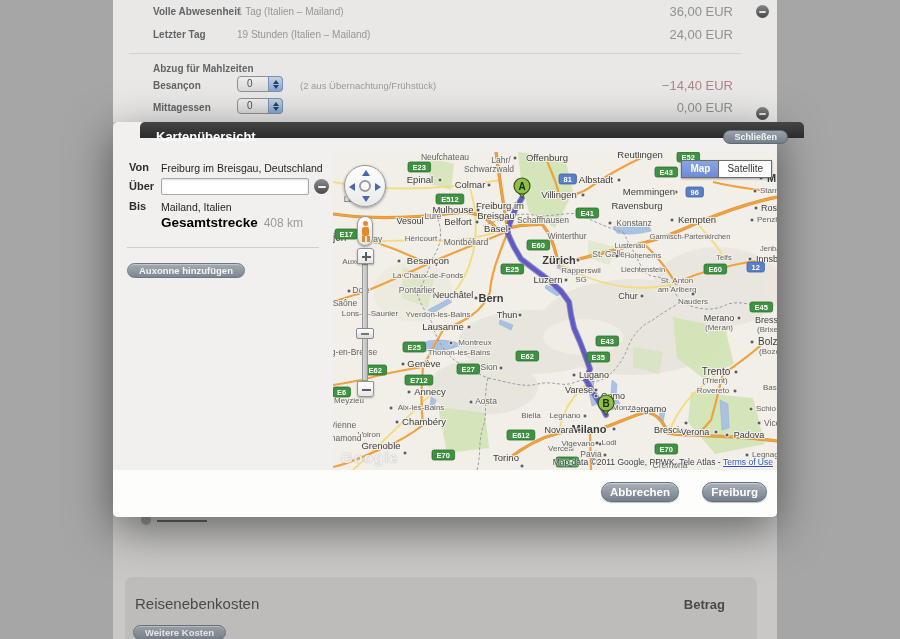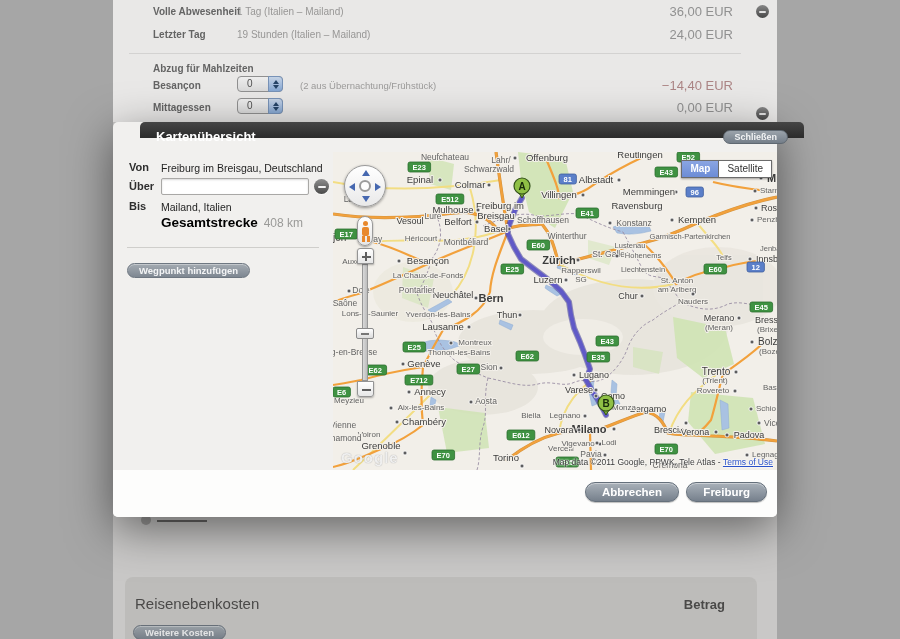--- a/index.html
+++ b/index.html
@@ -101,21 +101,21 @@
   .zb-plus::after, .zb-minus::after { content:""; position:absolute; left:3.5px; top:6.5px; width:9px; height:2px; background:#5e5e5e; }
   .zoom-track { position:absolute; left:29px; top:112px; width:6px; height:117px; z-index:3;
                 background:linear-gradient(90deg,#d9d9d9,#bdbdbd); border:1px solid #979797; }
   .zoom-handle { position:absolute; left:23px; top:176px; width:18px; height:11px; z-index:4;
                  background:linear-gradient(#ffffff,#dcdcdc); border:1px solid #8a8a8a; border-radius:2px; }
   .zoom-handle::after { content:""; position:absolute; left:4px; top:4px; width:8px; height:1.5px; background:#777; }
 
   
   .modal-footer { position:absolute; left:0; bottom:0; width:100%; height:47px; background:#fdfdfc;
                   border-radius:0 0 5px 5px; }
-  .pill-lg { position:absolute; height:20px; line-height:18px; padding:0 16px; border-radius:10px;
+  .pill-lg { position:absolute; height:20px; line-height:18px; padding:0 8px; border-radius:10px;
              background:linear-gradient(#a9b1b9,#76808c); border:1px solid #65707b; color:#fff;
              font-size:11.5px; font-weight:bold; text-align:center;
              box-shadow:inset 0 1px 0 rgba(255,255,255,.4), 0 1px 1px rgba(0,0,0,.25); }
 </style>
 </head>
 <body>
 
 <div id="stage">
 
   <div class="content-col">
@@ -184,21 +184,21 @@
         <input class="lp-input" style="top: 26px;" value="">
         <div class="lp-minus" style="top:27px"></div>
 
         <div class="lp-label" style="top:48px">Bis</div>
         <div class="lp-value" style="top:49px">Mailand, Italien</div>
 
         <div class="lp-total-label" style="top:63px">Gesamtstrecke</div>
         <div class="lp-total-value" style="top:64px">408 km</div>
 
         <div class="lp-divider" style="top:95px"></div>
-        <span class="pill-sm" style="position:absolute; left:14px; top:111px">Wegpunkt hinzufügen</span>
+        <span class="pill-sm" style="position:absolute; left:14px; top:111px">Auxonne hinzufügen</span>
       </div>
 
       <div class="map-wrap">
         <svg id="map-svg" width="444" height="318" viewBox="0 0 444 318">
           <rect x="0" y="0" width="444" height="318" fill="#f2efe9"></rect>
 
           <g opacity="0.8">
             <ellipse cx="200" cy="190" rx="75" ry="32" fill="#e6e3db"></ellipse>
             <ellipse cx="300" cy="175" rx="95" ry="48" fill="#e6e3db"></ellipse>
             <ellipse cx="385" cy="135" rx="65" ry="40" fill="#e8e5dd"></ellipse>

